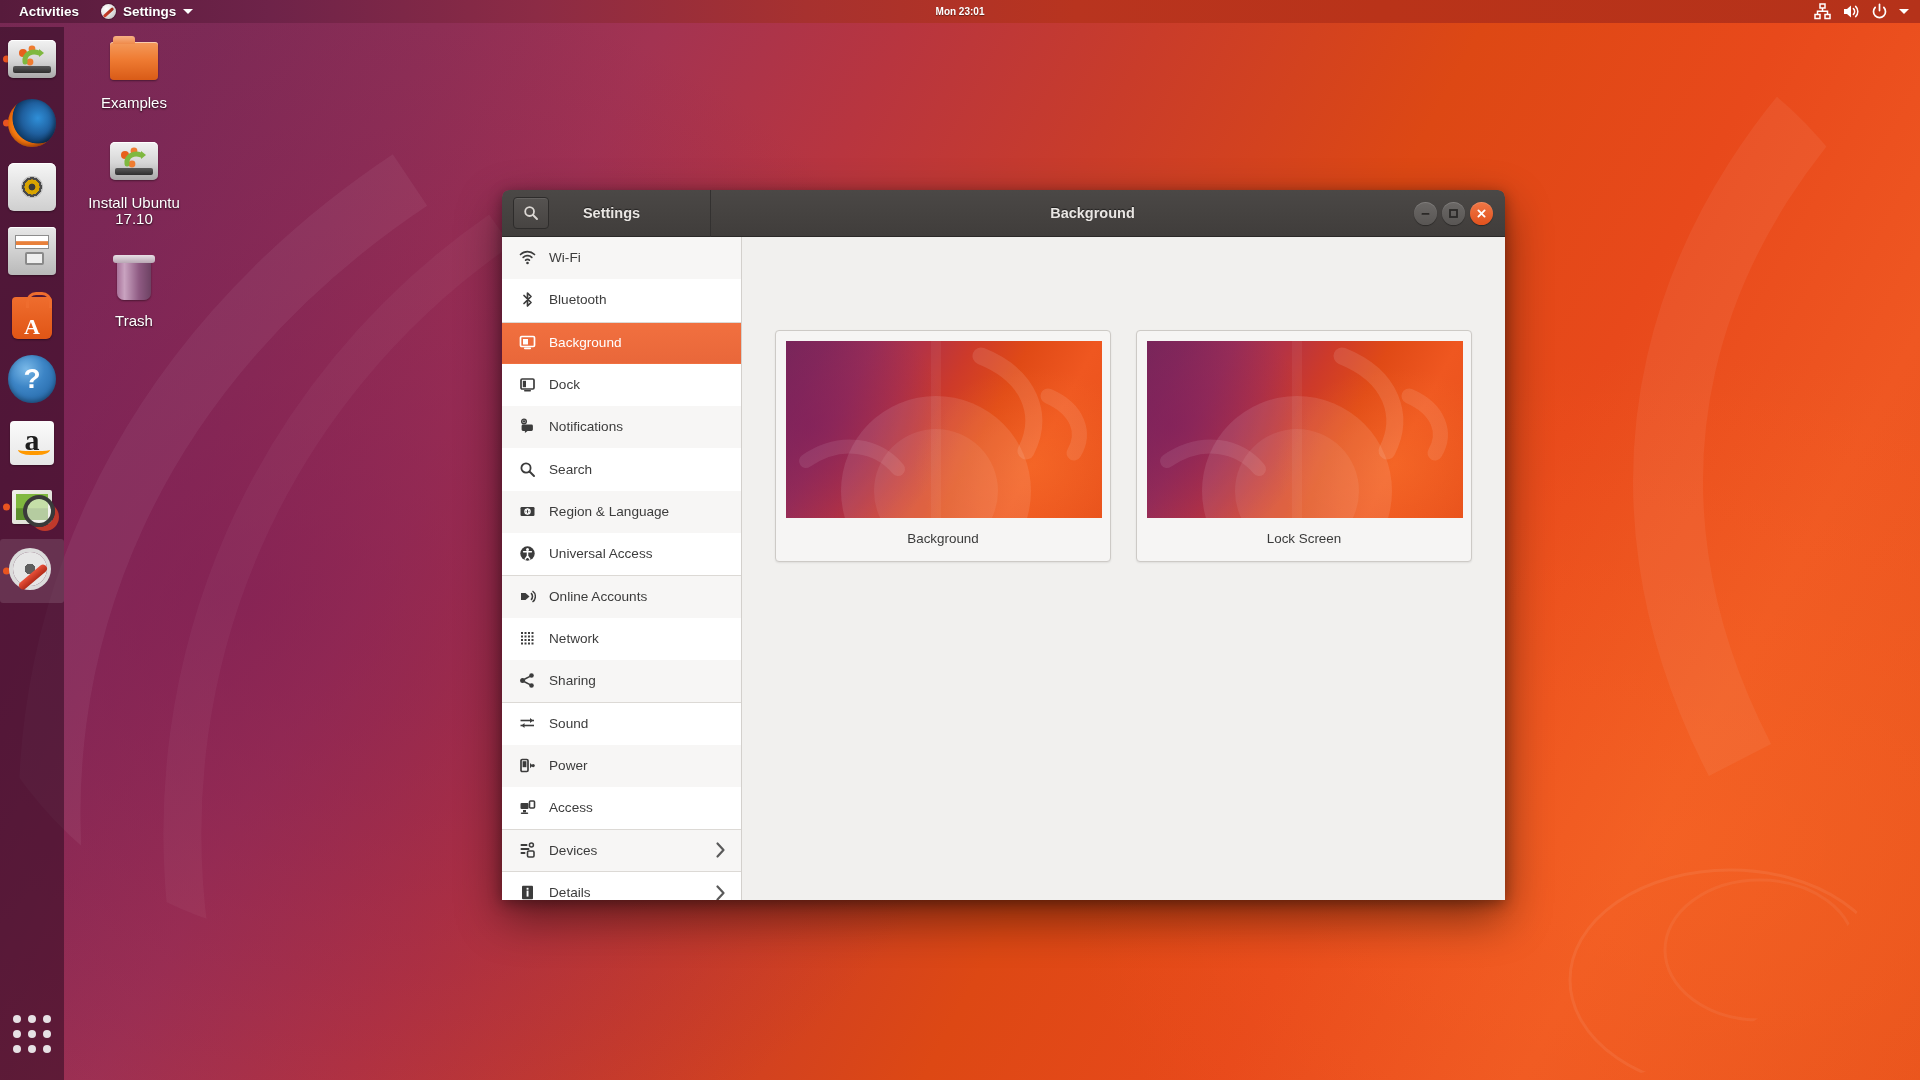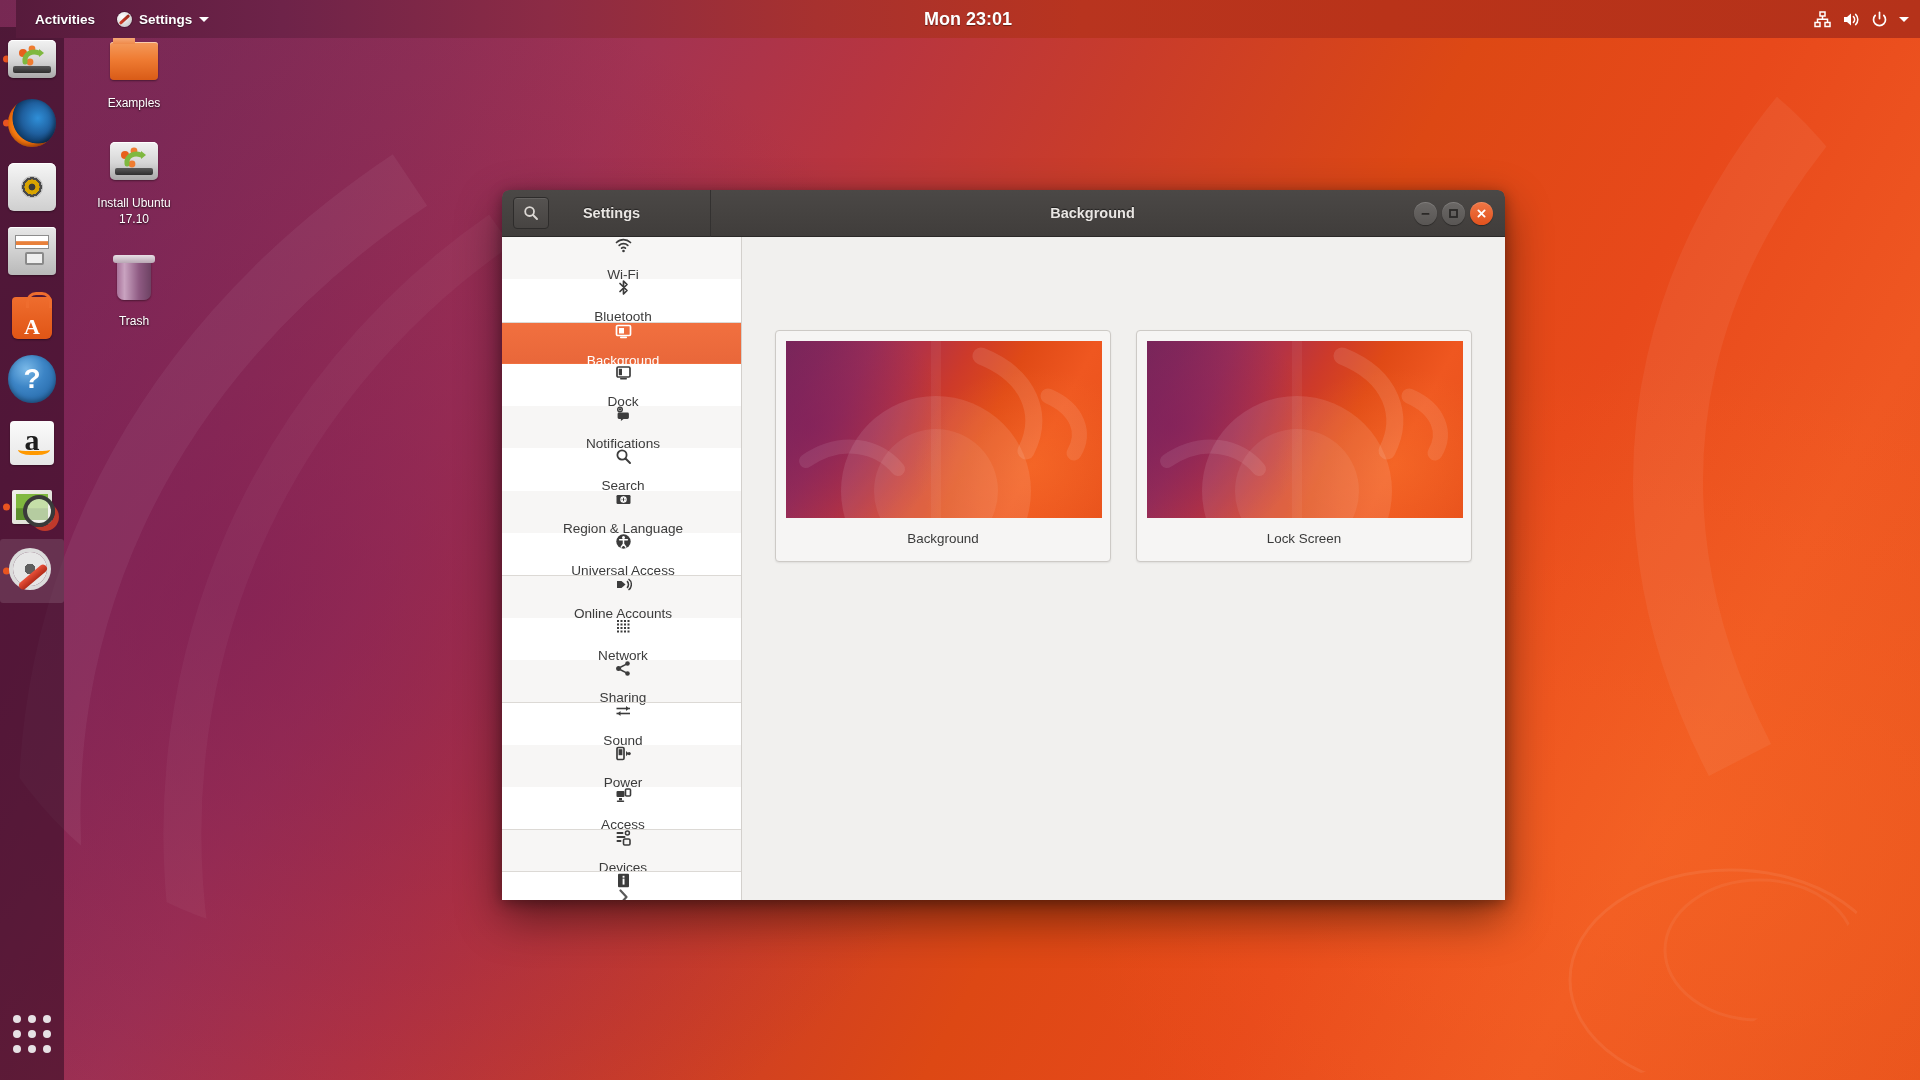--- a/index.html
+++ b/index.html
@@ -17,32 +17,32 @@
       linear-gradient(118deg,
         #772953 0%, #7d2b56 9%, #8e2f55 18%, #a33352 27%,
         #b8353f 37%, #c93c2a 47%, #dd4814 60%, #e8491b 72%,
         #ef5722 84%, #e8511c 100%);
     overflow: hidden;
   }
   .wp-swirl { position: absolute; border-radius: 50%; pointer-events: none; }
 
   
   #topbar {
-    position: absolute; top: 0; left: 16px; right: 0; height: 38px;
+    position: absolute; top: 0; left: 0; right: 0; height: 23px;
     background: linear-gradient(90deg,#571b3c 0%,#6e2349 14%,#8c2b45 28%,#a7312f 42%,#b8341f 56%,#b93319 72%,#b5321a 100%);
     display: flex; align-items: center;
     color: #fff; font-size: 13.5px; font-weight: bold; z-index: 60;
     text-shadow: 0 1px 1px rgba(0,0,0,.45);
     justify-content: space-between;
   }
   #topbar .tb-left { display: flex; align-items: center; padding-left: 10px; gap: 4px; }
   .tb-btn { display: flex; align-items: center; gap: 7px; padding: 4px 9px; border-radius: 3px; cursor: default; }
   .tb-center {
     position: absolute; left: 0; right: 0; text-align: center;
-    font-size: 18px; font-weight: bold; pointer-events: none;
+    font-size: 10px; font-weight: bold; pointer-events: none;
   }
   .tb-right { margin-left: auto; display: flex; align-items: center; gap: 11px; padding-right: 11px; z-index: 2;}
   .tb-right svg { display: block; }
   .settings-mini {
     width: 15px; height: 15px; border-radius: 50%;
     background: radial-gradient(circle at 35% 32%, #fff 0%, #e4e4e4 45%, #b9b9b9 100%);
     position: relative; box-shadow: 0 0 0 1px rgba(0,0,0,.18);
   }
   .settings-mini::after {
     content: ""; position: absolute; left: 1px; top: 6.5px;
@@ -172,21 +172,21 @@
     box-shadow: 0 0 0 4px #dcdcdc, 0 1px 2px rgba(0,0,0,.4);
   }
   .ic-tools .wrench {
     position:absolute; left:8px; top:26px; width:34px; height:8px; border-radius:4px;
     background: linear-gradient(180deg,#e8513a,#b32b19); transform: rotate(-40deg);
   }
 
   
   .desk-icon {
     position: absolute; width: 100px; text-align: center; color: #fff;
-    font-size: 12px; text-shadow: 0 1px 2px rgba(0,0,0,.8); line-height: 16px;
+    font-size: 15px; text-shadow: 0 1px 2px rgba(0,0,0,.8); line-height: 16px;
   }
   .desk-icon .art { width: 48px; height: 48px; margin: 0 auto 5px; position: relative; }
   .folder {
     width: 48px; height: 38px; margin-top: 6px; border-radius: 3px 3px 4px 4px;
     background: linear-gradient(180deg,#f49a5b 0%, #ef7c33 45%, #d95b17 100%);
     box-shadow: inset 0 1px 0 rgba(255,255,255,.5), 0 1px 2px rgba(0,0,0,.4);
     position: relative;
   }
   .folder::before {
     content:""; position:absolute; left:3px; top:-6px; width:22px; height:8px;
@@ -244,21 +244,21 @@
   #wbody { flex: 1; display: flex; min-height: 0; background: #f2f1f0; }
 
   
   #sidebar {
     width: 240px; flex: 0 0 240px; background: #fff;
     border-right: 1px solid #d3d0cc; overflow: hidden;
   }
   .srow {
     height: 42.3px; display: flex; align-items: center; gap: 13px;
     padding: 0 14px 0 17px; color: #3c3c3c; font-size: 13.6px;
-    border-bottom: 1px solid transparent; position: relative; flex-direction: column;
+    border-bottom: 1px solid transparent; position: relative;
   }
   .srow.alt { background: #f7f6f5; }
   .srow.sel { background: linear-gradient(180deg,#f1703f 0%,#e9673a 100%); color: #fff; }
   .srow.grp-top { border-top: 1px solid #dcd9d5; }
   .srow .sicon { width: 17px; height: 17px; display: flex; align-items: center; justify-content: center; flex: 0 0 17px; }
   .srow .sicon svg { display: block; }
   .srow .slabel { flex: 1; }
   .srow .chev { color: #5a5a5a; display: flex; align-items: center; }
 
   

